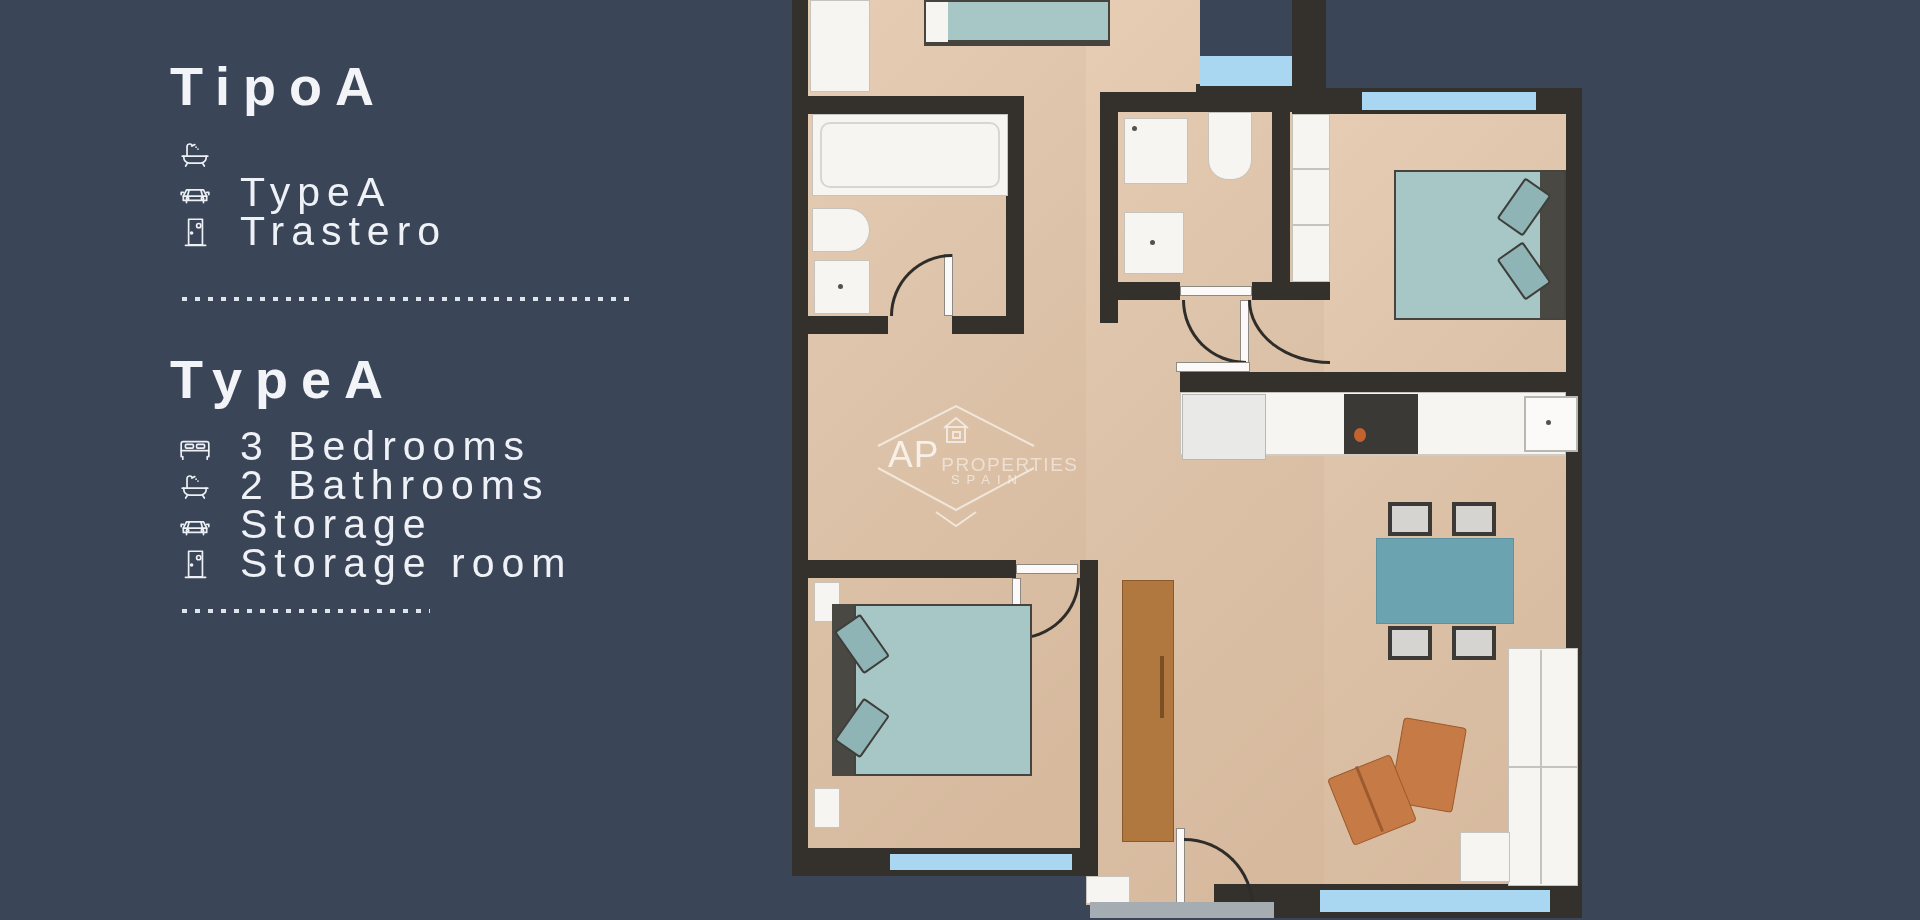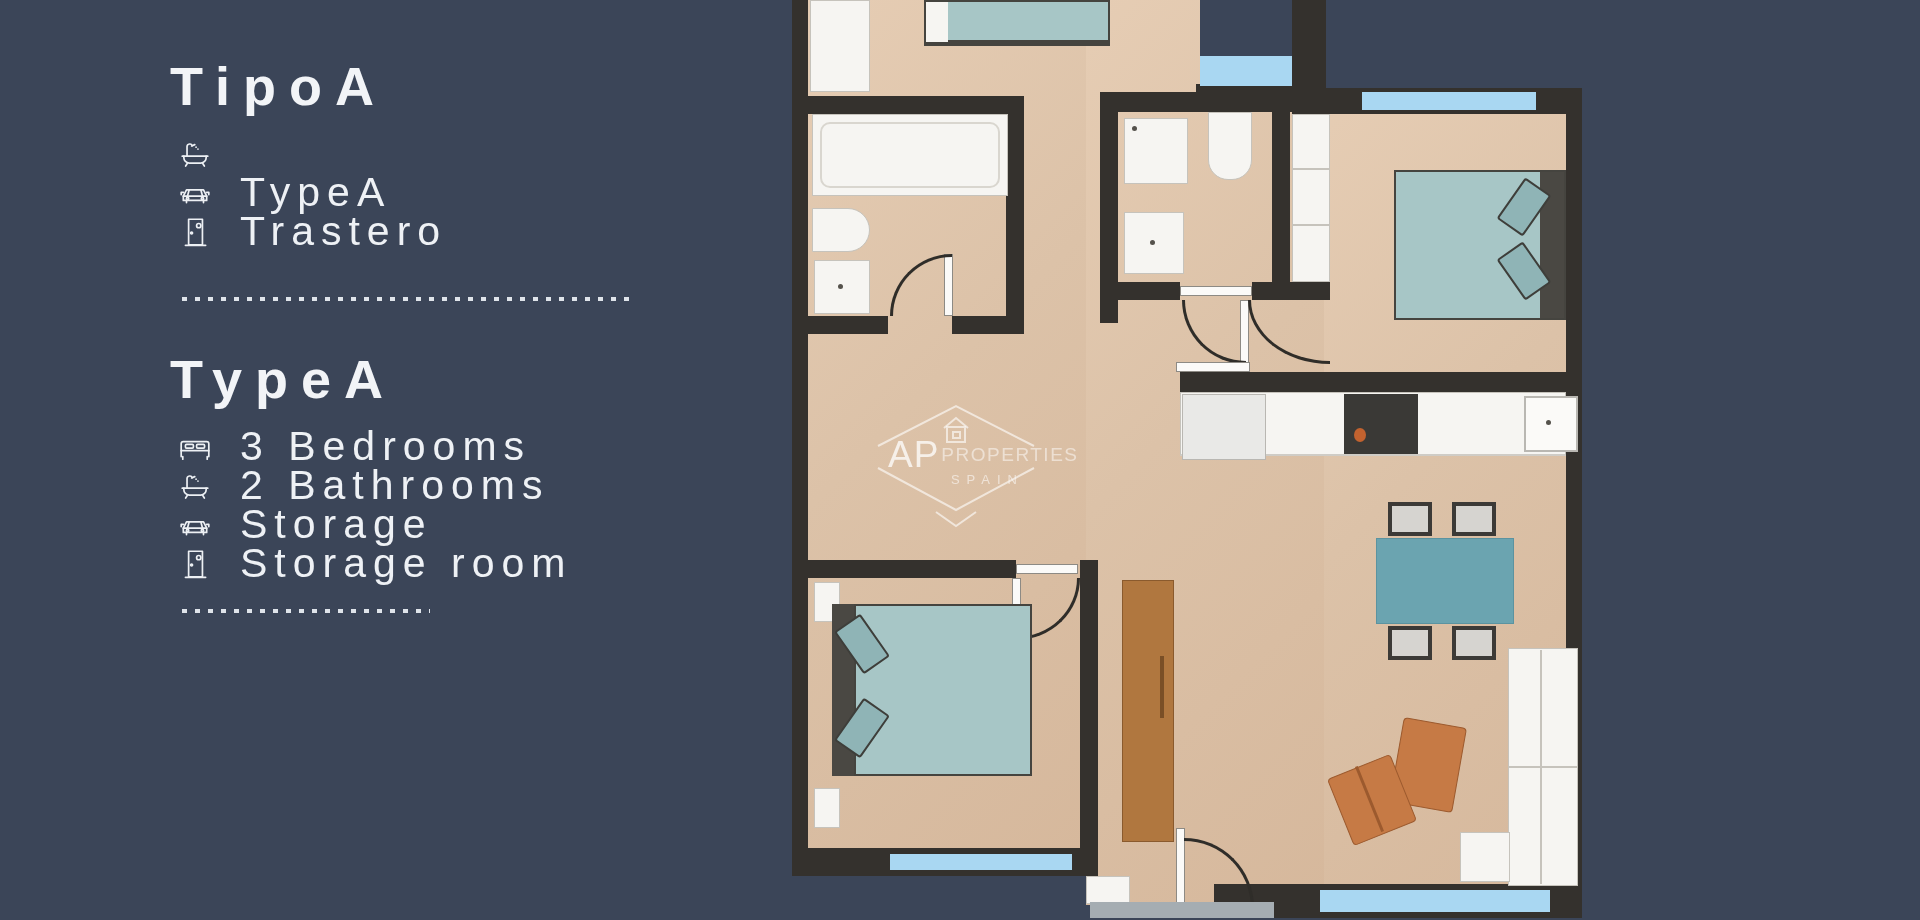--- a/index.html
+++ b/index.html
@@ -36,21 +36,21 @@
   .teal{background:#a7c6c6;border:2px solid #45443f;}
   .pillow{background:#8fb4b6;border:2px solid #3e3e3a;border-radius:3px;}
   .dark{background:#4a4843;}
   .orange{background:#c67a45;border:1px solid #9c5a2e;border-radius:4px;}
   .wood{background:#b0773f;border:1px solid #8a5a2d;}
   .dot{width:5px;height:5px;border-radius:50%;background:#55524c;}
 
   
   .wm{position:absolute;left:88px;top:394px;width:168px;height:140px;opacity:.92;}
   .wm svg{position:absolute;left:0;top:0;stroke:rgba(255,255,255,.66);fill:none;stroke-width:2;}
-  .wm-row{position:absolute;left:16px;top:40px;width:152px;display:flex;align-items:center;}
+  .wm-row{position:absolute;left:16px;top:40px;width:152px;display:flex;align-items:flex-end;}
   .wm-ap{font-size:37px;font-weight:400;letter-spacing:1px;color:rgba(255,255,255,.82);}
   .wm-prop{font-size:19px;font-weight:400;letter-spacing:1.5px;color:rgba(255,255,255,.55);margin-left:2px;}
   .wm-spain{position:absolute;left:0;top:78px;width:152px;text-align:right;font-size:13px;letter-spacing:7px;color:rgba(255,255,255,.6);}
 </style>
 </head>
 <body>
 
 <div class="canvas">
 
   <aside class="info-panel">

